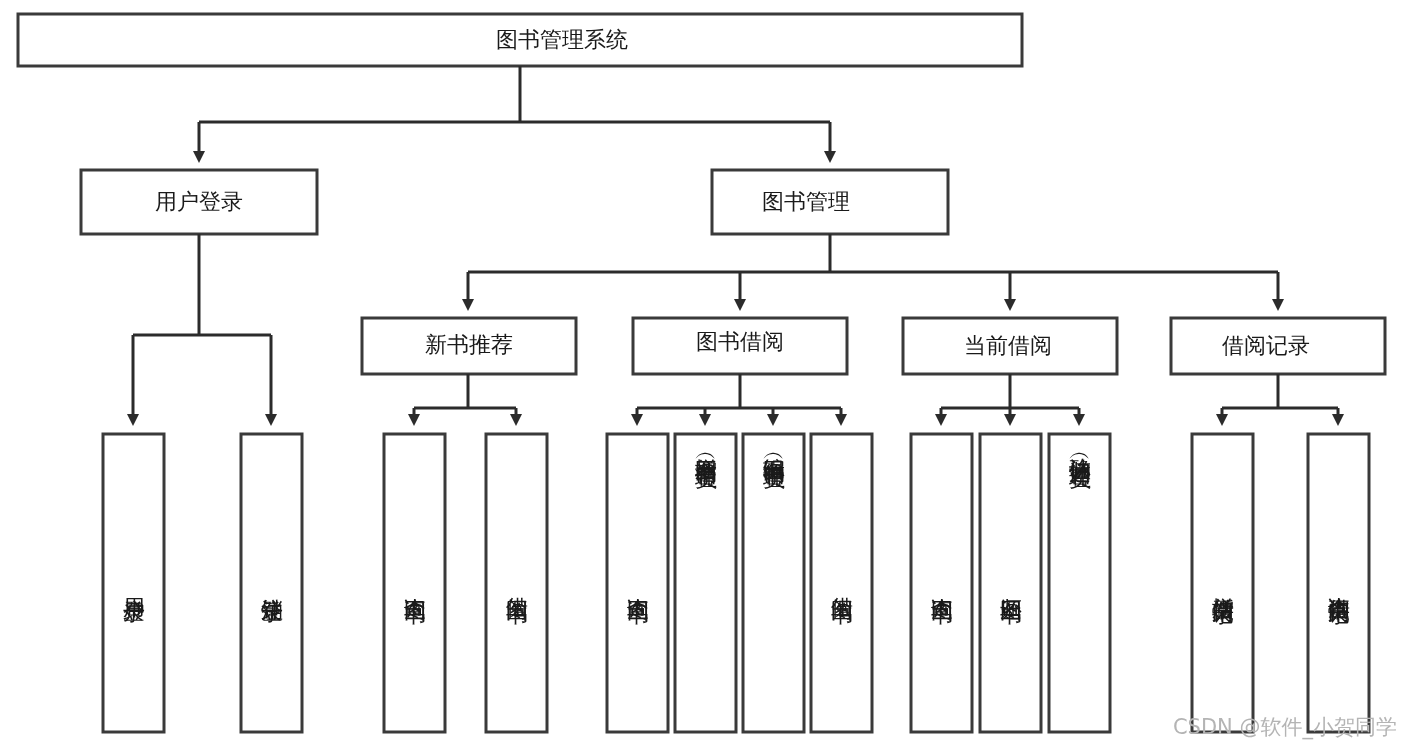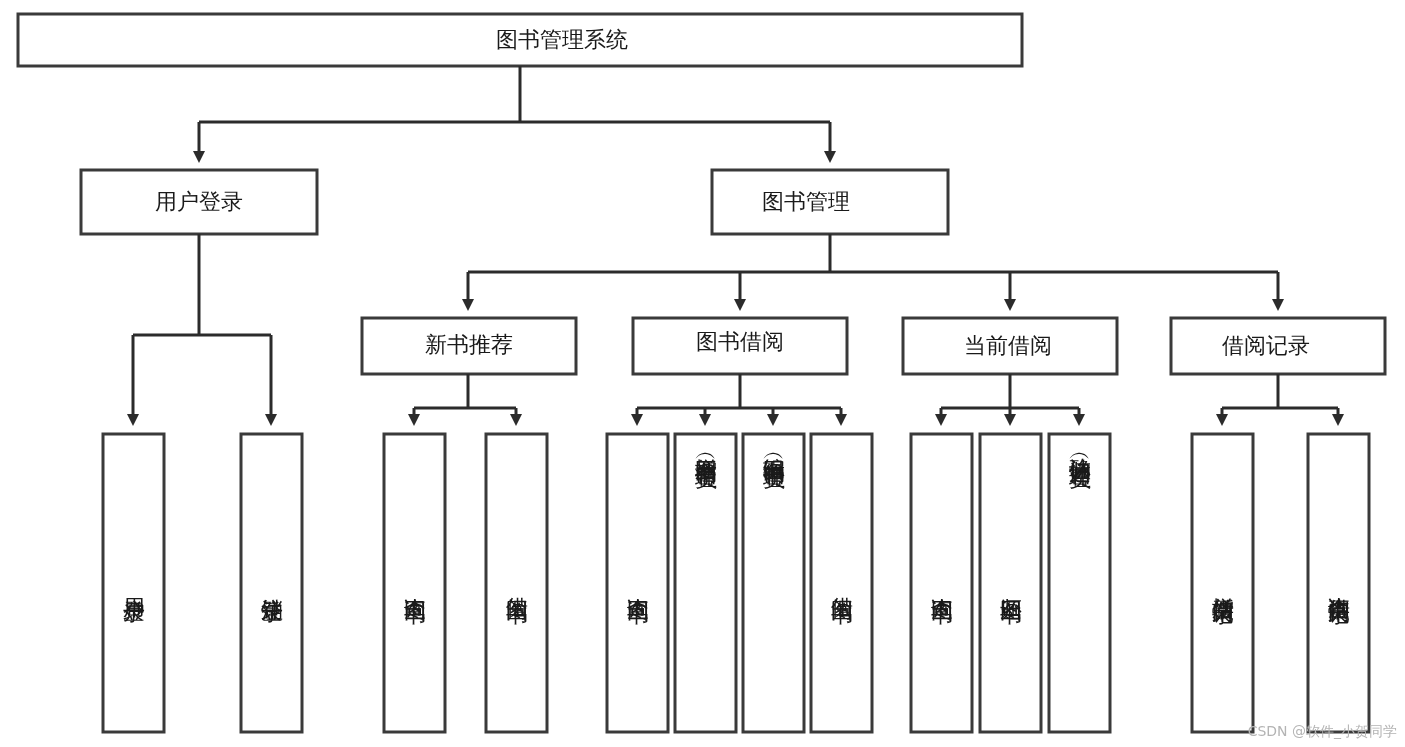--- a/index.html
+++ b/index.html
@@ -67,21 +67,21 @@
     align-items: center;
     justify-content: center;
     white-space: nowrap;
     pointer-events: none;
   }
   #watermark {
     position: absolute;
     right: 8px;
     bottom: 6px;
     font-family: "DejaVu Sans", "Liberation Sans", sans-serif;
-    font-size: 14px;
+    font-size: 21px;
     color: #b4b4b4;
     white-space: nowrap;
     user-select: none;
   }
 </style>
 </head>
 <body>
 
 <div id="diagram-root">
 

